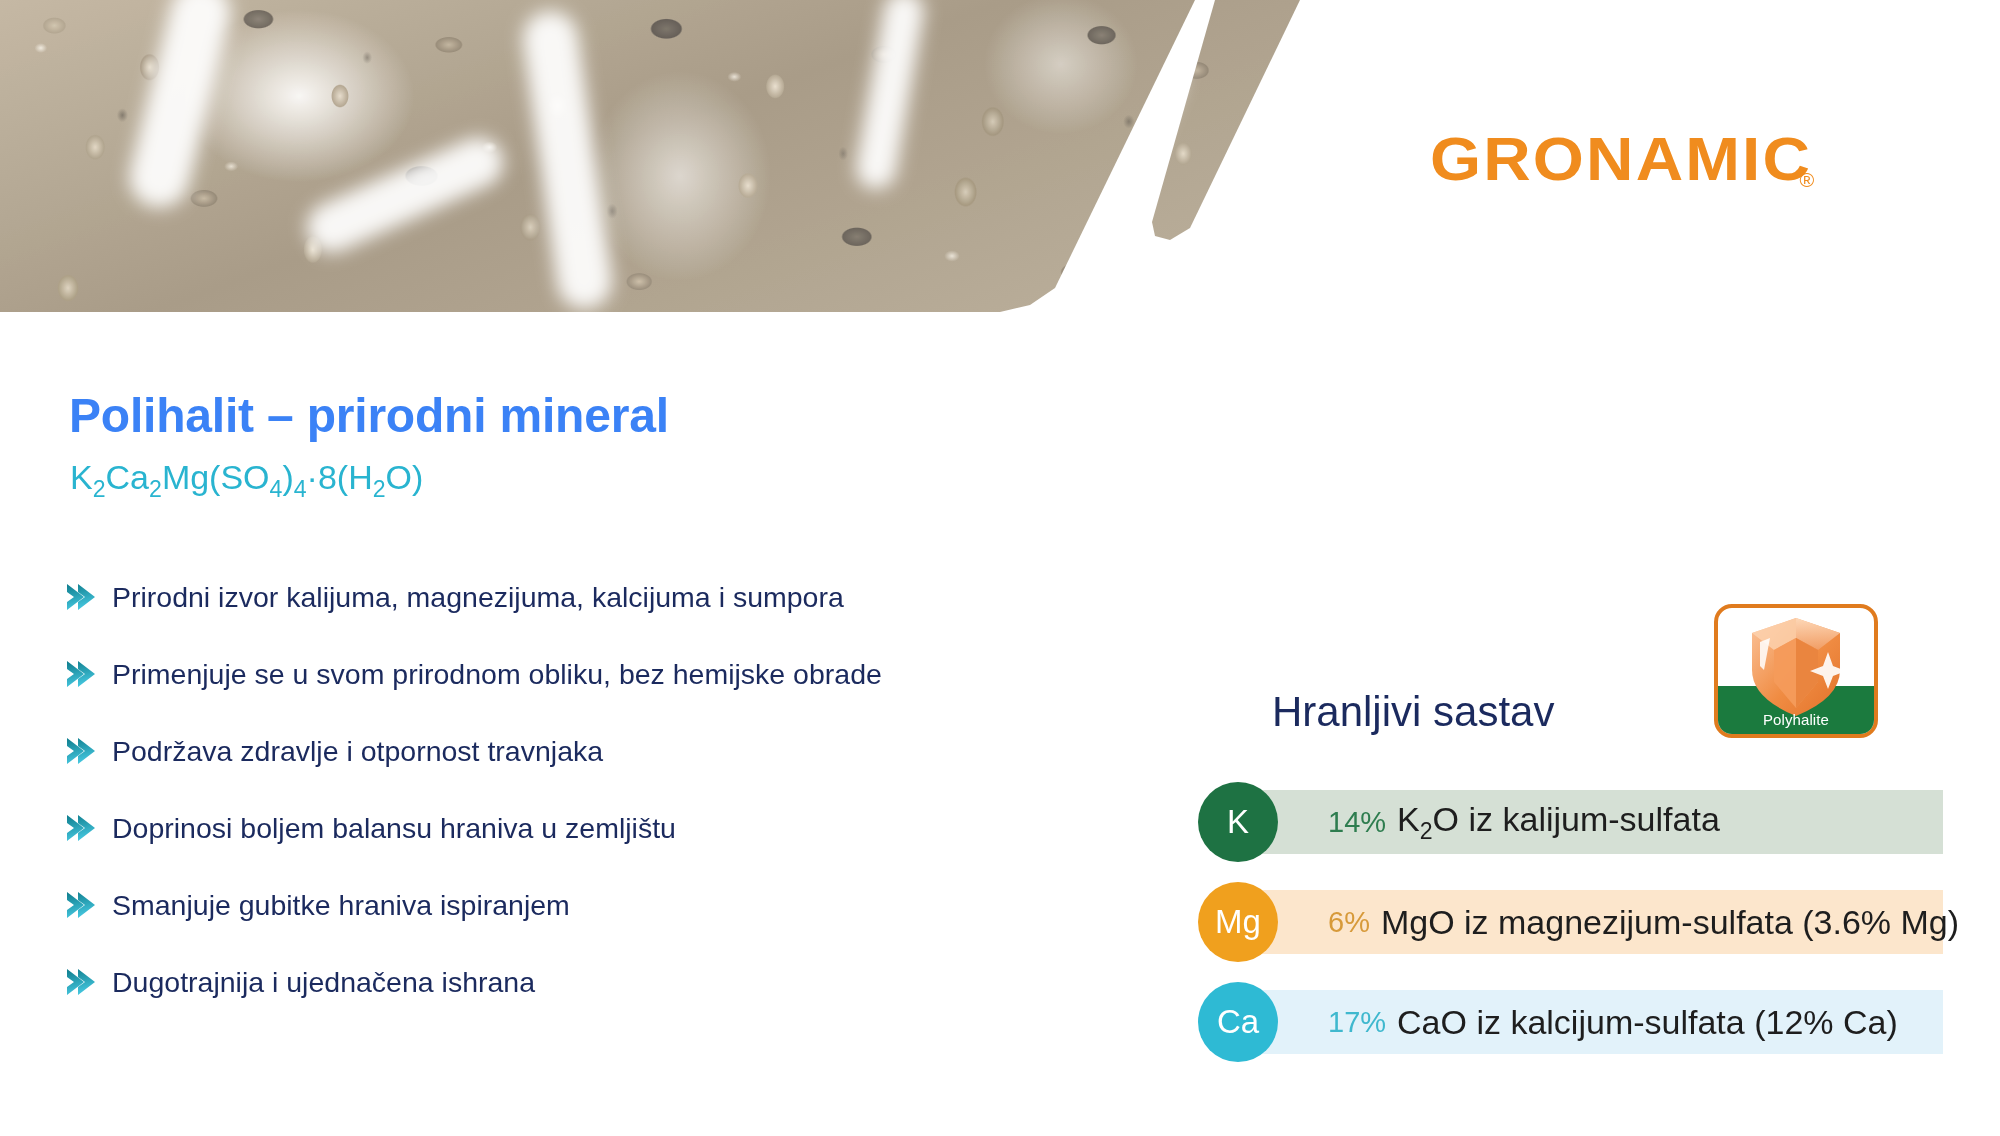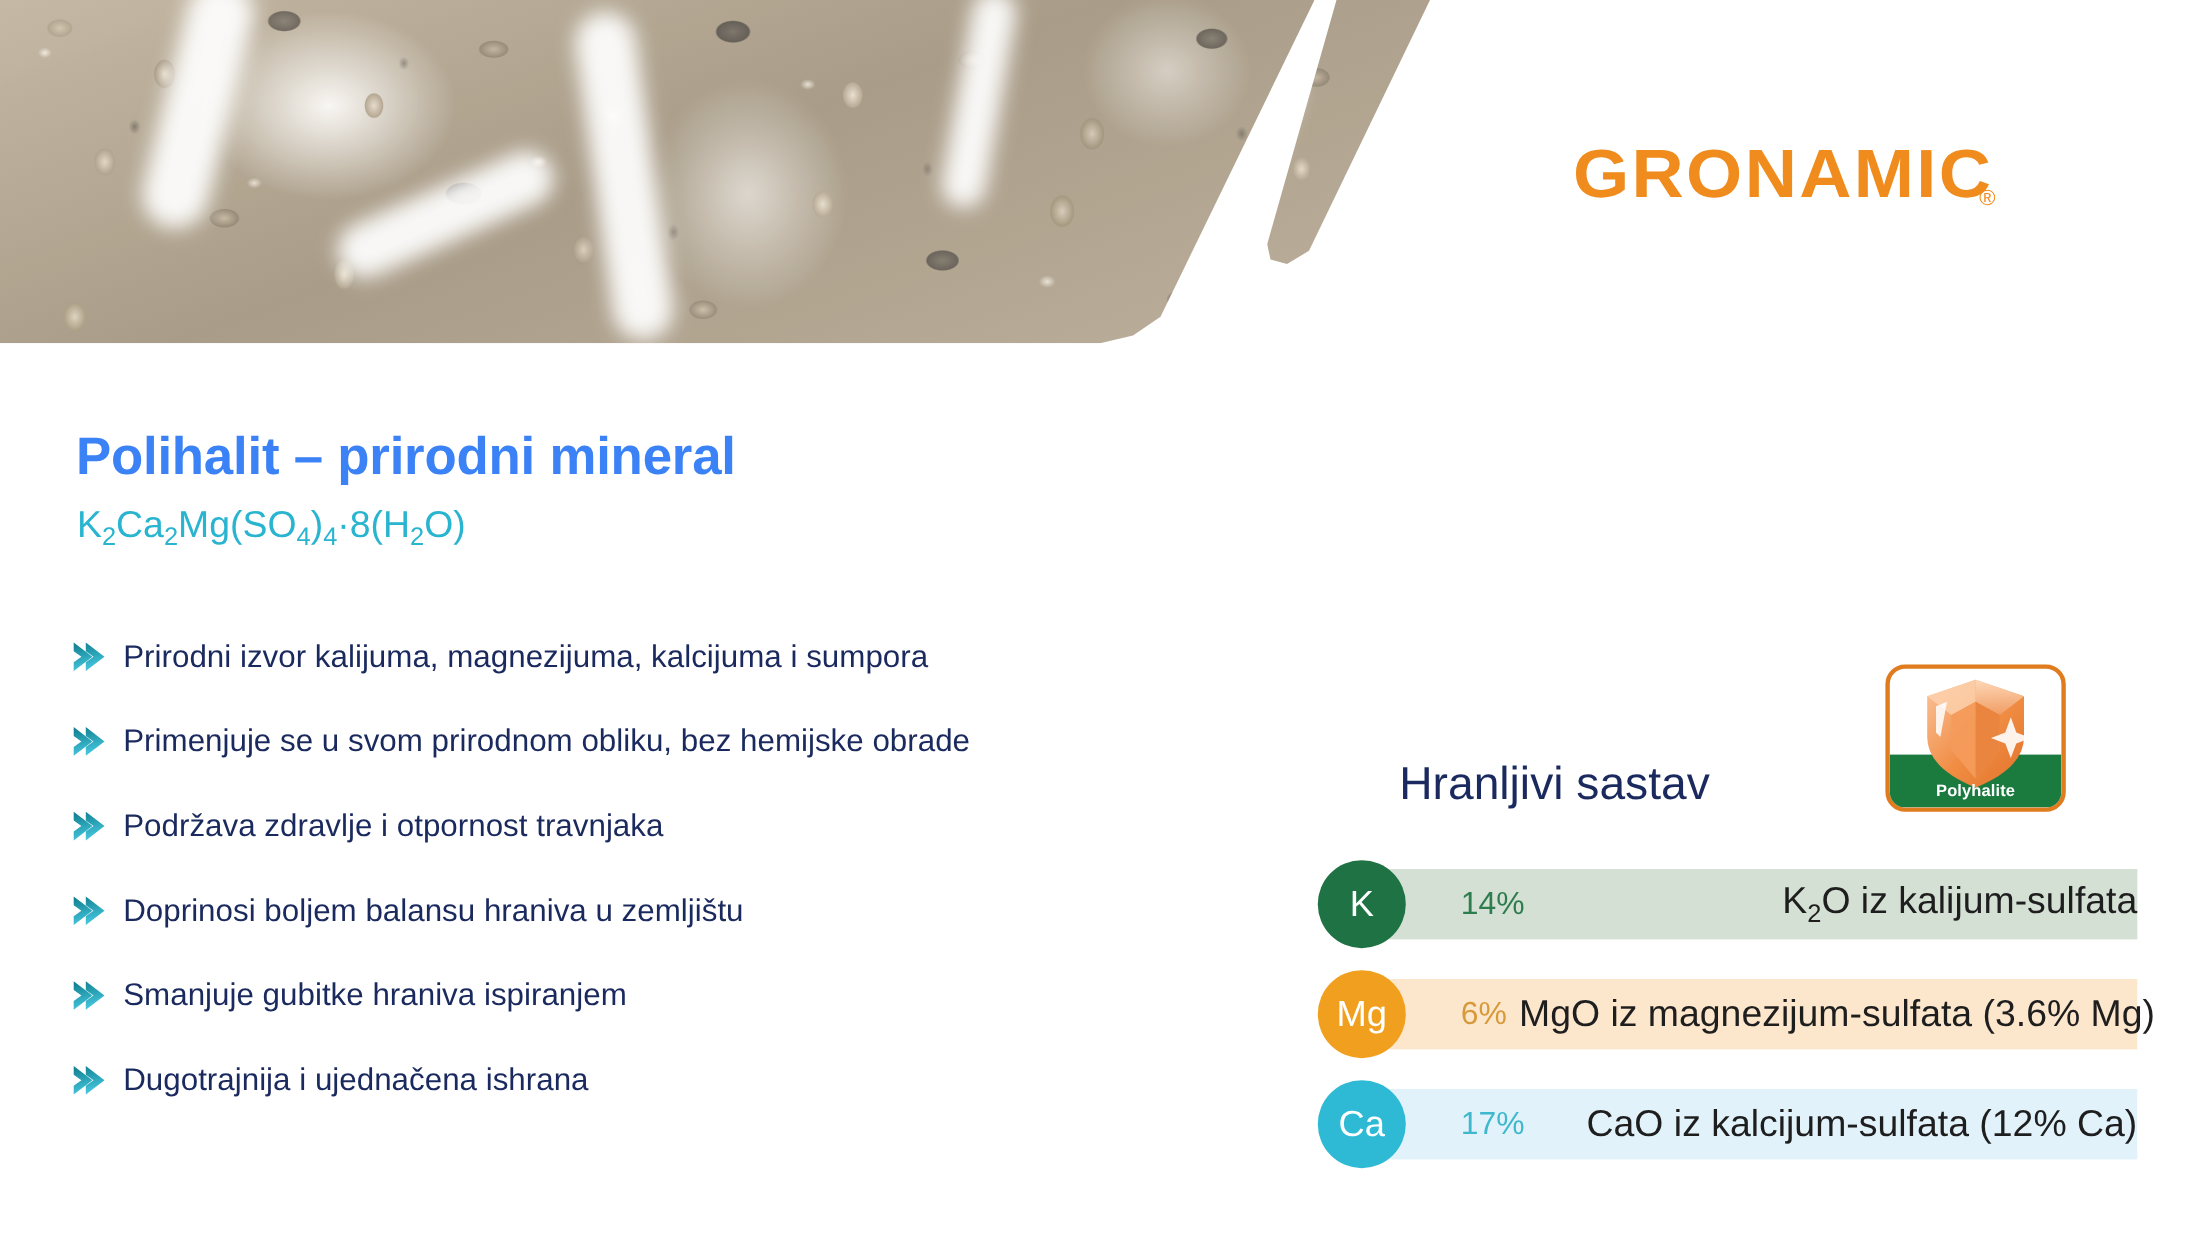--- a/index.html
+++ b/index.html
@@ -204,21 +204,21 @@
     height: 48px;
     background: #1B7A3E;
   }
   .badge-crystal { position: absolute; left: 50%; top: 4px; transform: translateX(-50%); }
   .badge-label {
     position: absolute;
     left: 0; right: 0; bottom: 6px;
     text-align: center;
     color: #ffffff;
     font-size: 15px;
-    font-weight: bold;
+    font-weight: normal;
     letter-spacing: 0.1px;
   }
 
   #nutrient-list {
     position: absolute;
     left: 1198px;
     top: 782px;
     width: 745px;
   }
   .nutrient-row {
@@ -229,21 +229,20 @@
   .nutrient-bar {
     position: absolute;
     left: 48px;
     top: 8px;
     right: 0;
     height: 64px;
     display: flex;
     align-items: center;
     padding-left: 82px;
     box-sizing: border-box;
-    justify-content: space-between;
   }
   .nutrient-badge {
     position: absolute;
     left: 0;
     top: 0;
     width: 80px;
     height: 80px;
     border-radius: 50%;
     display: flex;
     align-items: center;

